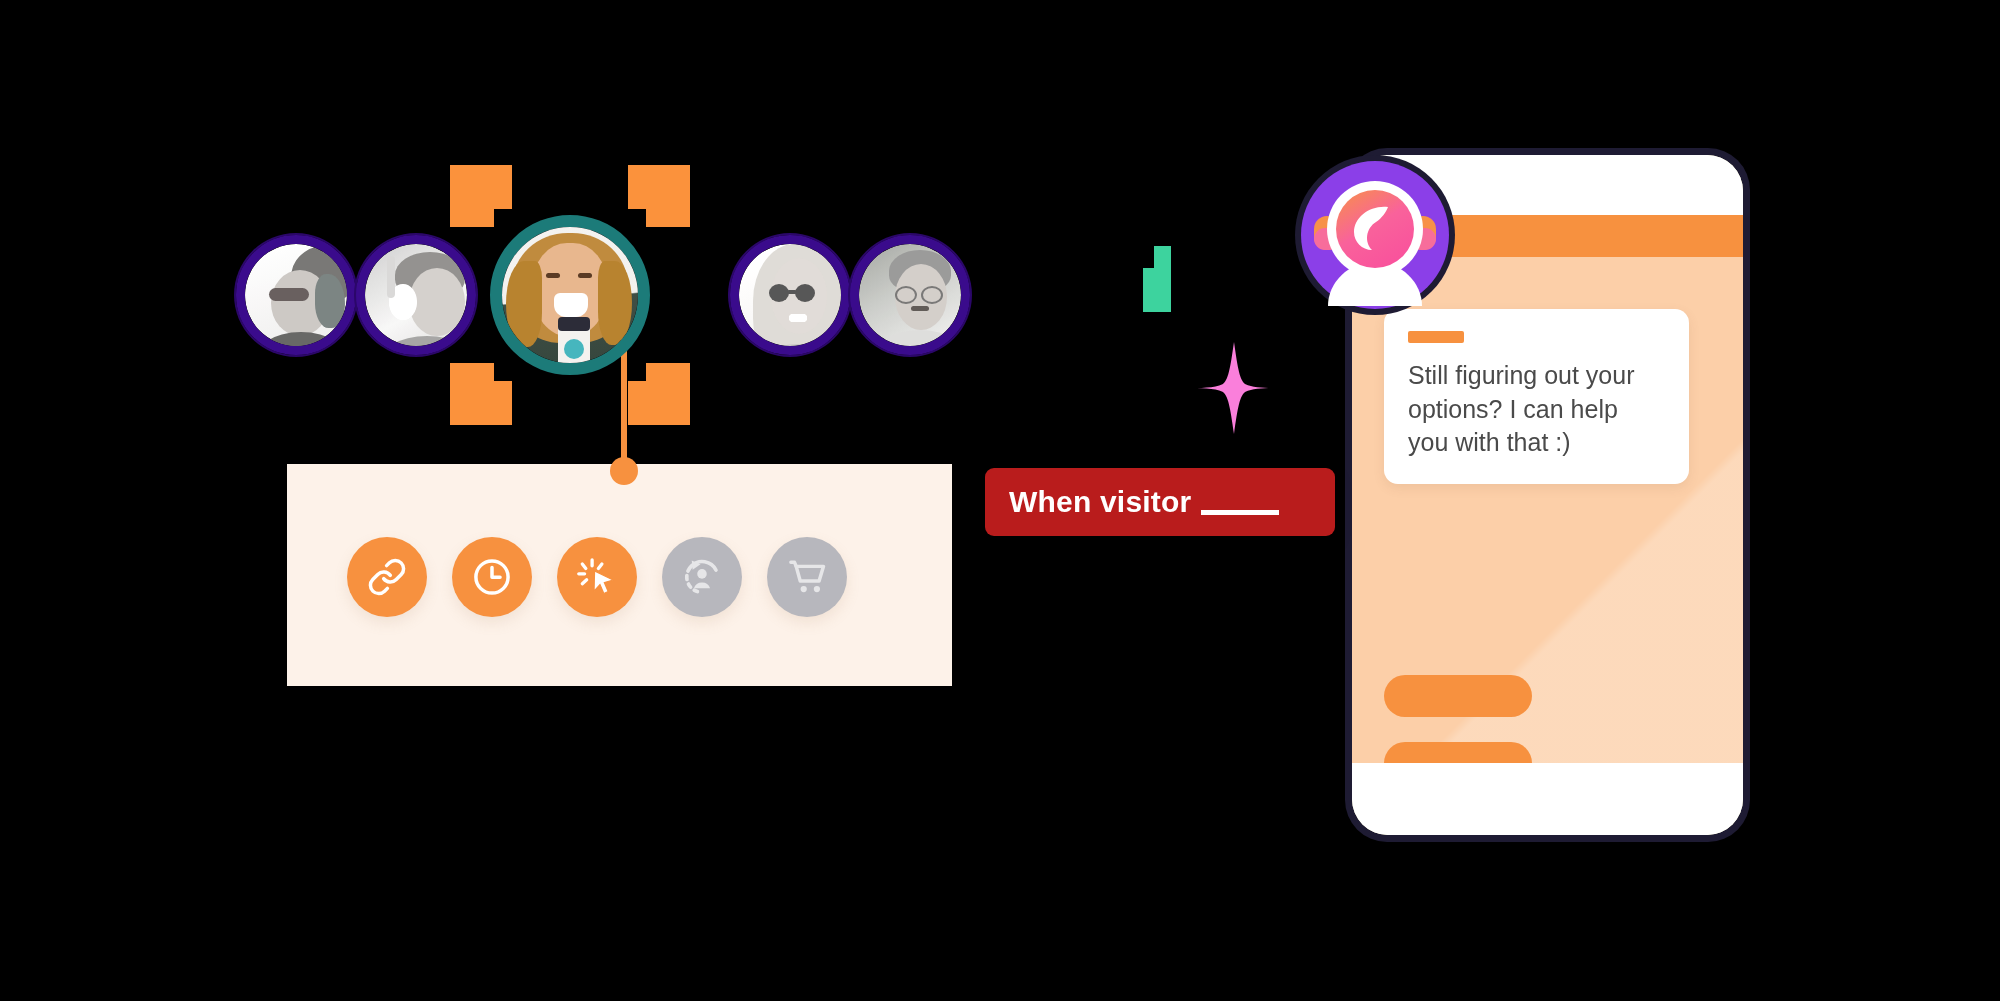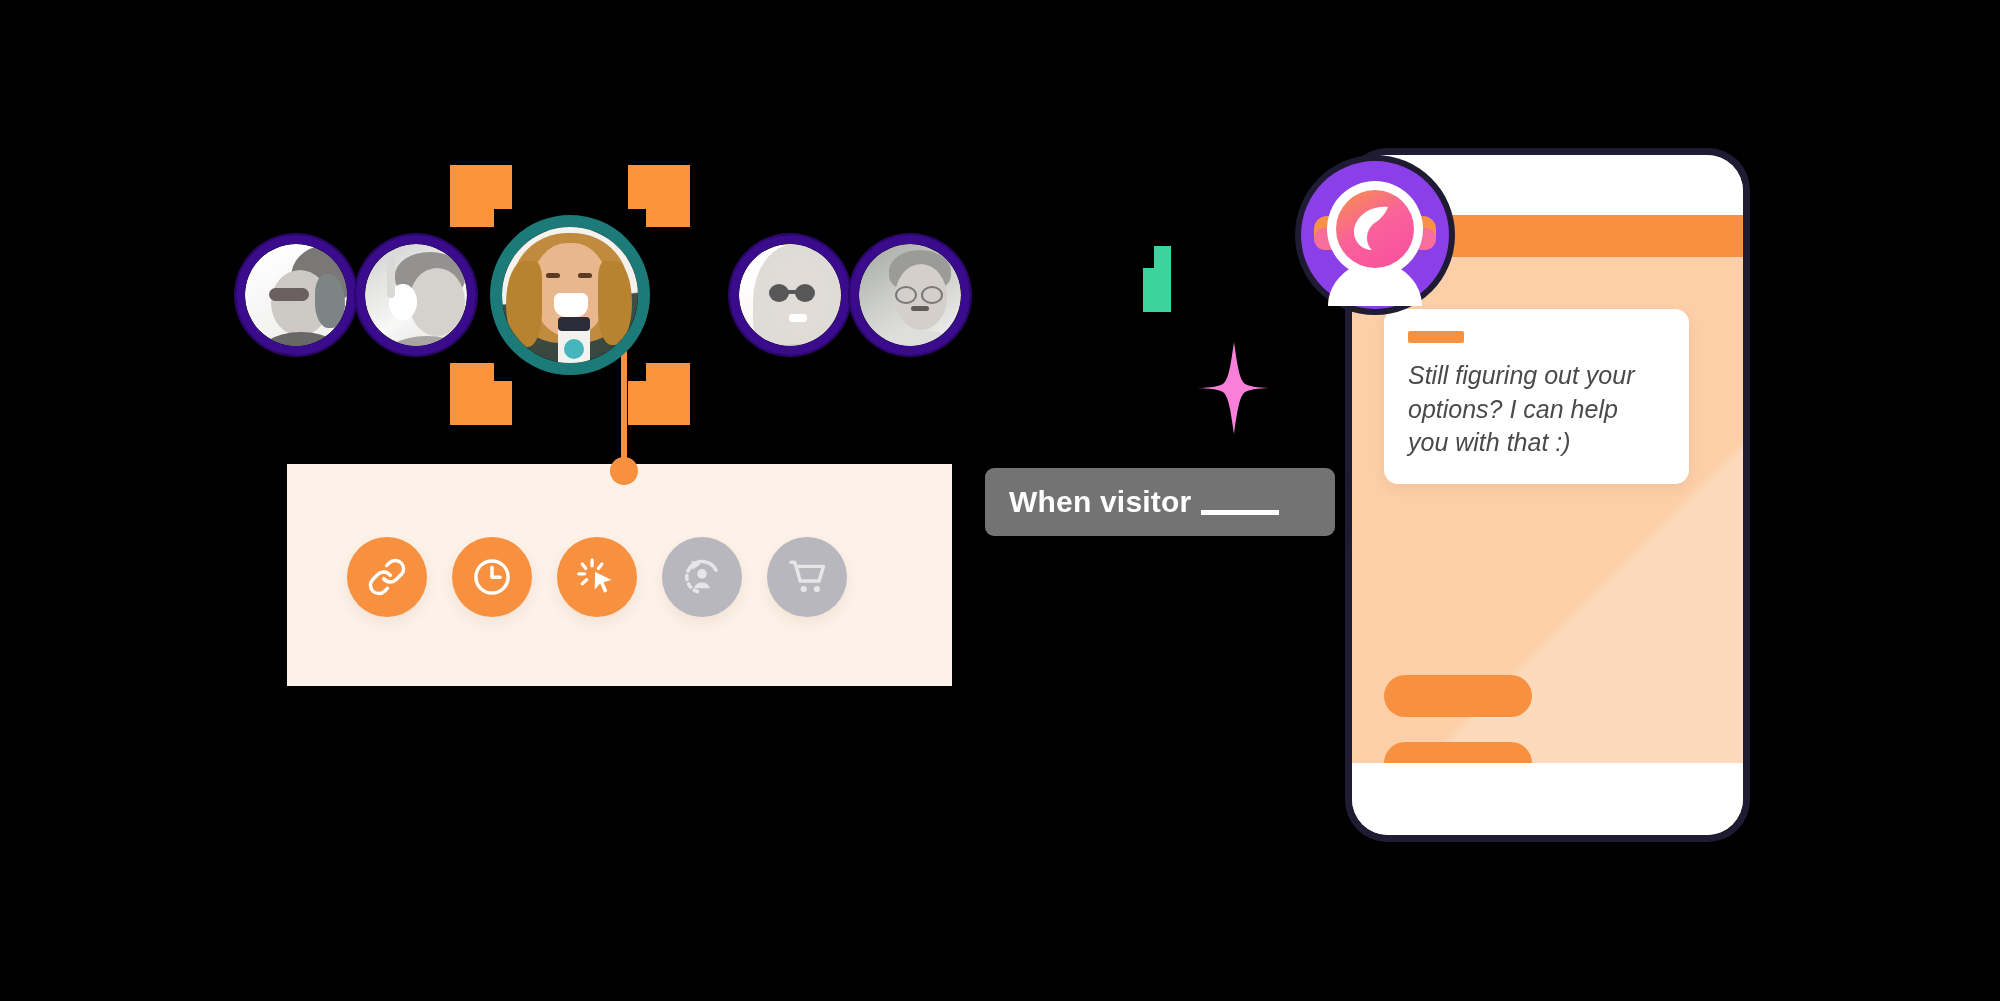--- a/index.html
+++ b/index.html
@@ -182,21 +182,21 @@
     font-weight: 700;
     letter-spacing: .2px;
     z-index: 7;
     box-sizing: border-box;
   }
   #badge-when {
     left: 985px;
     top: 468px;
     width: 350px;
     height: 68px;
-    background: #737373;
+    background: #b91c1c;
     border-radius: 9px;
     padding-left: 24px;
     font-size: 30px;
     box-shadow: 0 7px 16px rgba(0,0,0,.28);
   }
   #badge-when .blank {
     display: inline-block;
     width: 78px;
     border-bottom: 5px solid #FFFFFF;
     margin-left: 10px;
@@ -228,21 +228,20 @@
   }
   #phone-screen {
     position: absolute;
     left: 7px;
     top: 7px;
     right: 7px;
     bottom: 7px;
     border-radius: 36px;
     overflow: hidden;
     background: #fef9c3;
-    font-style: italic;
   }
   #phone-top-white {
     position: absolute;
     left: 0; top: 0; right: 0;
     height: 60px;
     background: #FFFFFF;
   }
   #phone-header-bar {
     position: absolute;
     left: 0; top: 60px; right: 0;

